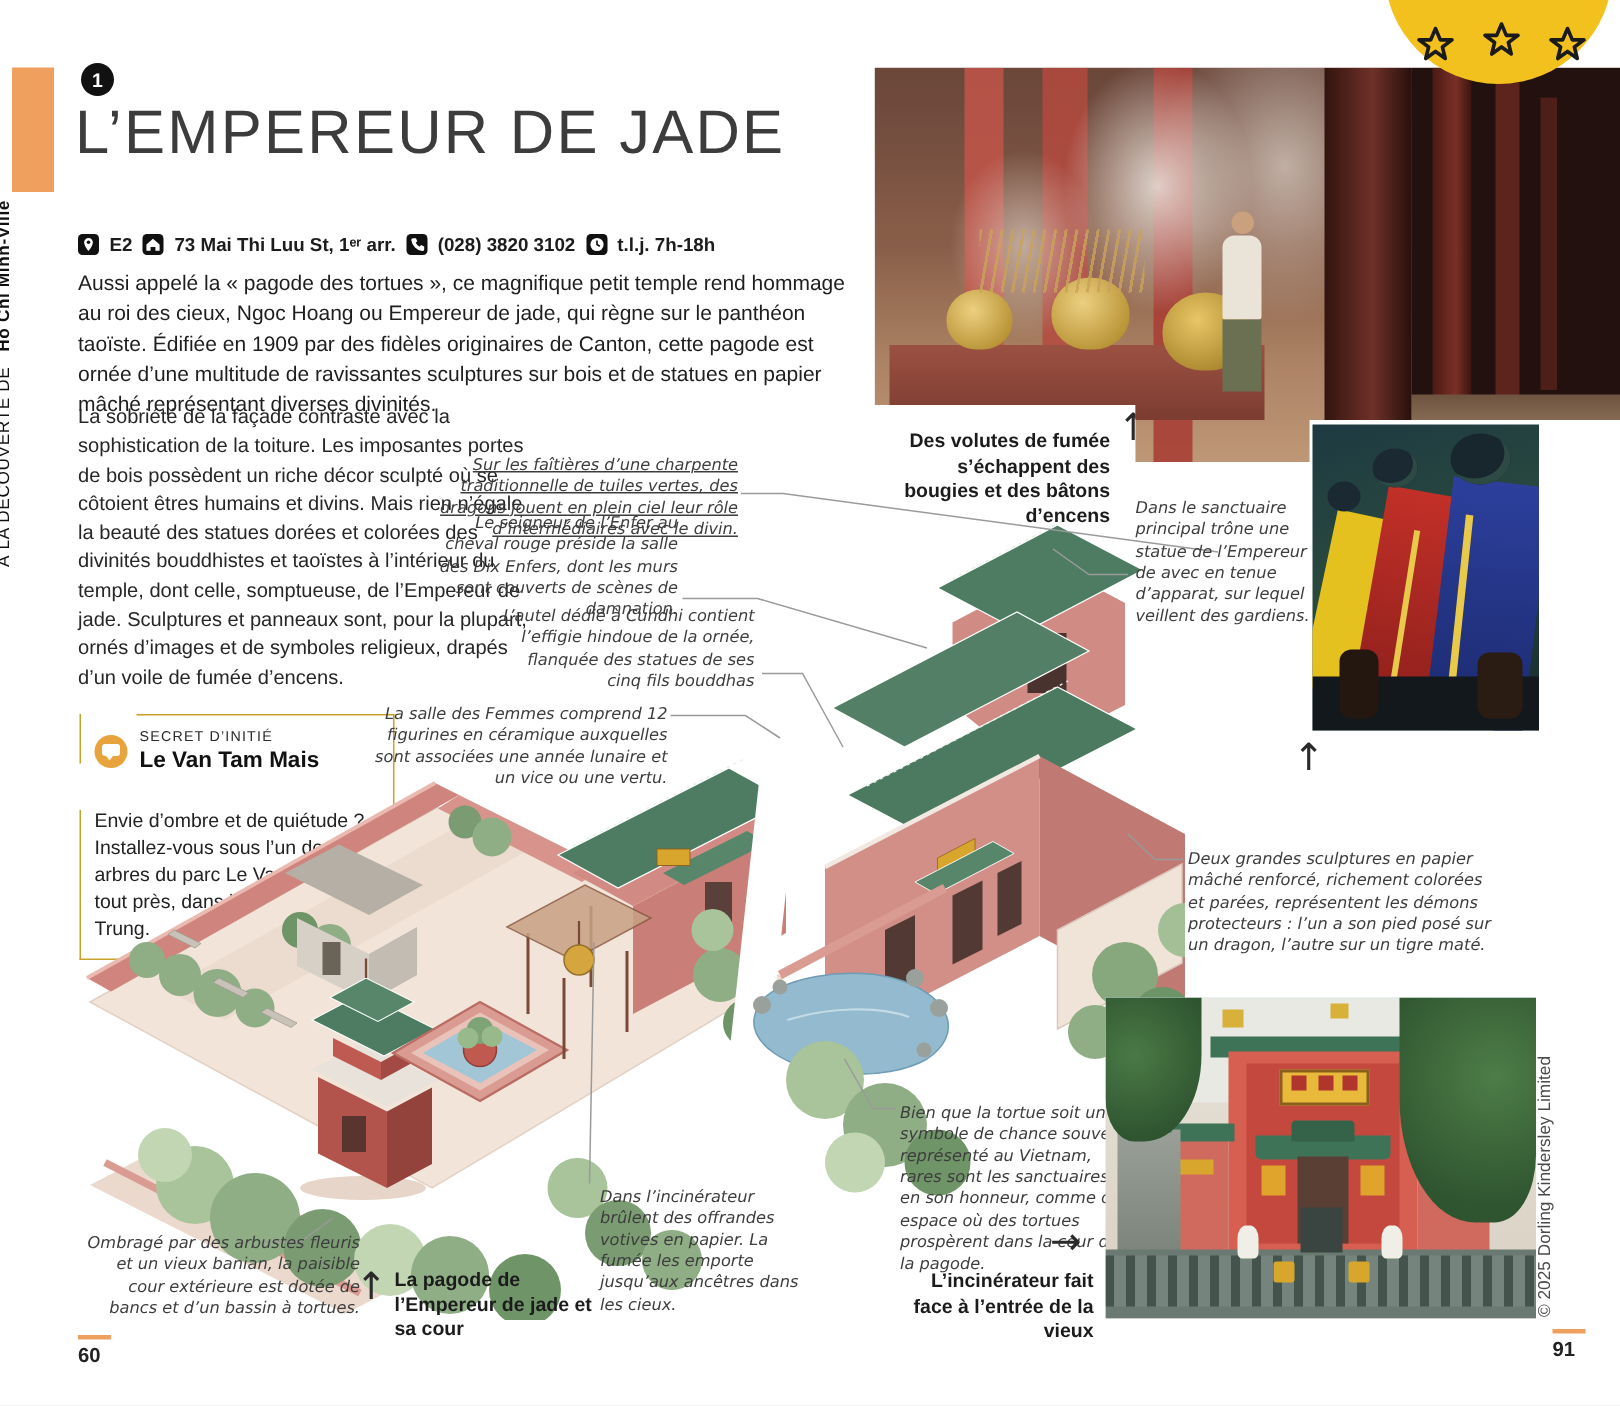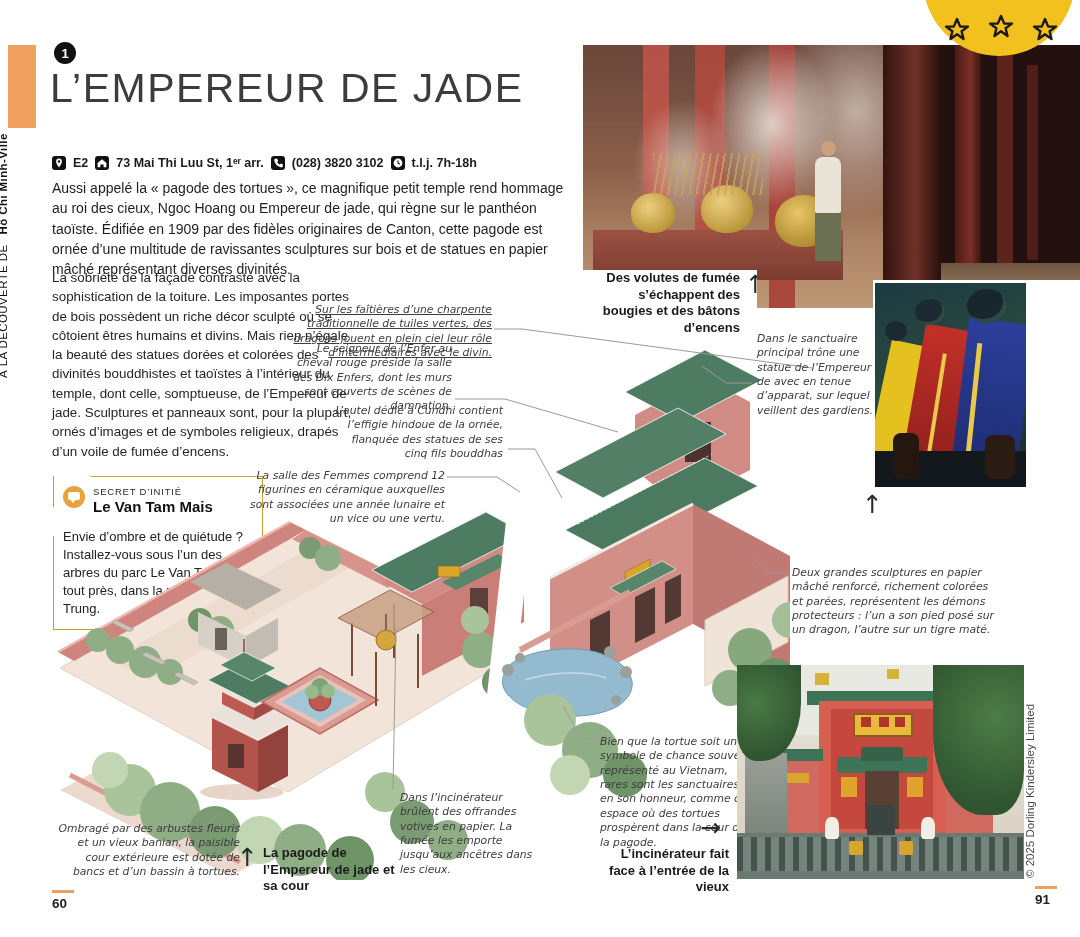--- a/index.html
+++ b/index.html
@@ -15,21 +15,21 @@
   .infoline .ic{width:14px;height:14px;border-radius:3px;background:#111;display:inline-block;flex:0 0 auto;}
   .intro{font-size:14px;line-height:1.45;font-weight:500;color:#1e1e1e;}
   .bodytxt{font-size:13.4px;line-height:1.44;color:#262626;}
   
   .secret{width:192px;padding:10px 8px 12px 10px;}
   .secret .frame-tr{position:absolute;left:18%;right:0;top:0;height:56%;
                     border-top:1.5px solid #C9A227;border-right:1.5px solid #C9A227;}
   .secret .frame-bl{position:absolute;left:0;bottom:0;width:46%;height:60%;
                     border-left:1.5px solid #C9A227;border-bottom:1.5px solid #C9A227;}
   .secret .frame-stub{position:absolute;left:0;top:0;height:20%;border-left:1.5px solid #C9A227;}
-  .secret-head{display:flex;gap:8px;align-items:flex-start;margin-bottom:13px;}
+  .secret-head{display:flex;gap:8px;align-items:center;margin-bottom:23px;}
   .bubble{width:22px;height:22px;border-radius:50%;background:#E8A33D;position:relative;flex:0 0 auto;}
   .bubble:before{content:"";position:absolute;left:5px;top:6px;width:12px;height:8px;border-radius:2px;background:#fff;}
   .bubble:after{content:"";position:absolute;left:7px;top:13px;border-left:3px solid transparent;
                 border-right:3px solid transparent;border-top:4px solid #fff;}
   .kicker{font-size:9.5px;letter-spacing:.8px;color:#2b2b2b;font-weight:500;}
   .secret-title{font-size:15px;font-weight:bold;color:#111;margin-top:1px;}
   .secret-text{font-size:13px;line-height:1.38;color:#222;}
   
   .ann{font-family:"DejaVu Sans",sans-serif;font-style:italic;font-size:10.8px;line-height:1.33;color:#3d3d3d;}
   .ra{text-align:right;}
@@ -256,21 +256,21 @@
   <div class="abs ann ra" style="left:285px;top:342px;width:167px;">Le seigneur de l’Enfer au cheval rouge préside la salle des Dix Enfers, dont les murs sont couverts de scènes de damnation.</div>
   <div class="abs ann ra" style="left:326px;top:404px;width:177px;">L’autel dédié à Cundhi contient l’effigie hindoue de la ornée, flanquée des statues de ses cinq fils bouddhas</div>
   <div class="abs ann ra" style="left:246px;top:469px;width:199px;">La salle des Femmes comprend 12 figurines en céramique auxquelles sont associées une année lunaire et un vice ou une vertu.</div>
   <div class="abs ann" style="left:757px;top:332px;width:128px;">Dans le sanctuaire principal trône une statue de l’Empereur de avec en tenue d’apparat, sur lequel veillent des gardiens.</div>
   <div class="abs ann" style="left:792px;top:566px;width:202px;">Deux grandes sculptures en papier mâché renforcé, richement colorées et parées, représentent les démons protecteurs : l’un a son pied posé sur un dragon, l’autre sur un tigre maté.</div>
   <div class="abs ann" style="left:600px;top:735px;width:153px;">Bien que la tortue soit un symbole de chance souvent représenté au Vietnam, rares sont les sanctuaires en son honneur, comme cet espace où des tortues prospèrent dans la cour de la pagode.</div>
   <div class="abs ann" style="left:400px;top:791px;width:140px;">Dans l’incinérateur brûlent des offrandes votives en papier. La fumée les emporte jusqu’aux ancêtres dans les cieux.</div>
   <div class="abs ann ra" style="left:52px;top:822px;width:188px;">Ombragé par des arbustes fleuris et un vieux banian, la paisible cour extérieure est dotée de bancs et d’un bassin à tortues.</div>
 
   <span class="abs arrow" style="left:745px;top:272px;">↑</span>
-  <div class="abs cap ra" style="left:592px;top:270px;width:148px;">Des volutes de fumée s’échappent des bougies et des bâtons d’encens</div>
+  <div class="abs cap ra" style="left:592px;top:286px;width:148px;">Des volutes de fumée s’échappent des bougies et des bâtons d’encens</div>
 
   <span class="abs arrow" style="left:862px;top:492px;">↑</span>
 
   <span class="abs arrow" style="left:237px;top:845px;">↑</span>
   <div class="abs cap" style="left:263px;top:845px;width:135px;">La pagode de l’Empereur de jade et sa cour</div>
 
   <span class="abs arrow" style="left:700px;top:815px;">→</span>
   <div class="abs cap ra" style="left:596px;top:846px;width:133px;">L’incinérateur fait face à l’entrée de la vieux</div>
 
   <div class="abs photo" style="left:583px;top:45px;width:497px;height:263px;

